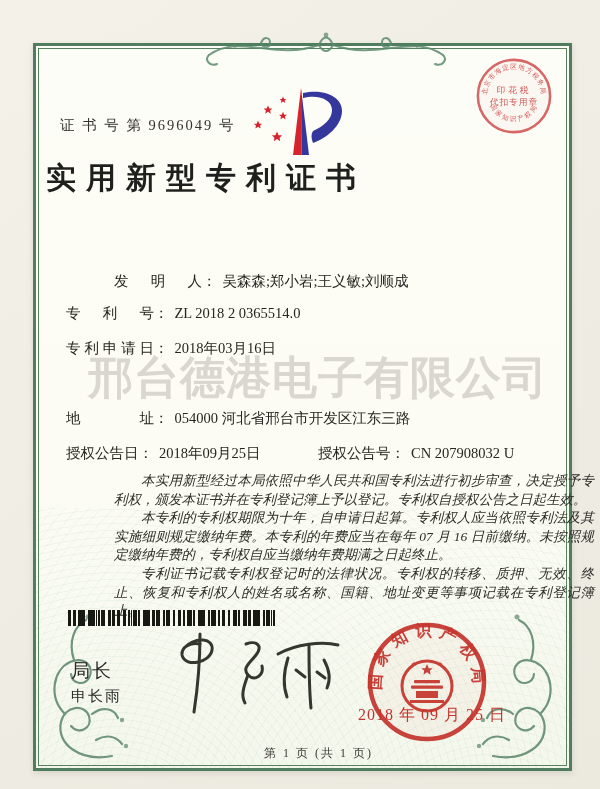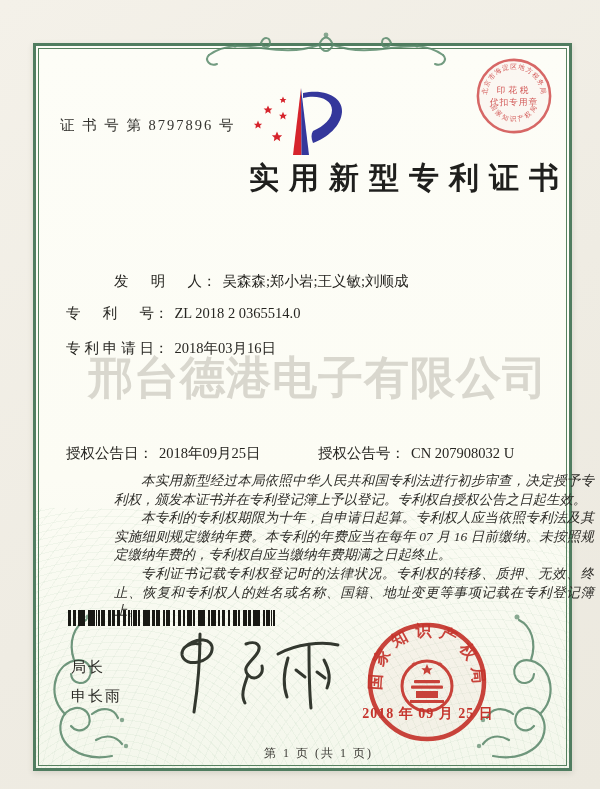--- a/index.html
+++ b/index.html
@@ -20,42 +20,42 @@
   }
   .texture{
     position:absolute;left:0;right:0;bottom:0;height:260px;pointer-events:none;
     background:
       repeating-radial-gradient(circle at 15% 130%, rgba(120,170,130,.10) 0 1px, transparent 1px 7px),
       repeating-radial-gradient(circle at 85% 140%, rgba(120,170,130,.08) 0 1px, transparent 1px 9px);
     opacity:.8;
   }
   .abs{position:absolute;}
   .cert-no{left:24px;top:70px;font-size:14.5px;letter-spacing:2px;color:#33322e;}
-  .title{left:0;top:112px;width:100%;text-align:right;font-size:30px;font-weight:700;
+  .title{left:0;top:112px;width:100%;text-align:left;font-size:30px;font-weight:700;
          letter-spacing:10px;text-indent:10px;color:#1f1f1d;}
   .row{left:30px;font-size:14.5px;color:#262521;white-space:nowrap;z-index:2;}
   .flabel{display:inline-block;width:88px;text-align:justify;text-align-last:justify;vertical-align:top;}
   .colon{display:inline-block;margin:0 6px 0 0;}
   .r1{top:188px;} .r2{top:226px;margin-left:48px;} .r3{top:258px;} .r4{top:293px;} .r5{top:328px;} .r6{top:363px;}
   .grant{top:398px;left:30px;font-size:14.5px;color:#262521;white-space:nowrap;z-index:2;}
   .grant .right-col{position:absolute;left:252px;top:0;white-space:nowrap;}
   .bodytext{left:30px;top:426px;width:480px;z-index:2;margin-left:48px;}
   .bodytext p{margin:0;text-indent:2em;font-size:13.5px;line-height:18.6px;
               text-align:justify;font-style:italic;color:#2e2d29;}
   .barcode{left:32px;top:564px;width:208px;height:16px;z-index:2;
     background-image:
       repeating-linear-gradient(90deg,#191914 0 2px,transparent 2px 5px),
       repeating-linear-gradient(90deg,#191914 0 1px,transparent 1px 7px),
       repeating-linear-gradient(90deg,#191914 0 3px,transparent 3px 11px);
   }
-  .signer-title{left:35px;top:612px;font-size:15px;letter-spacing:2px;color:#2a2925;z-index:2;}
+  .signer-title{left:35px;top:612px;font-size:19px;letter-spacing:2px;color:#2a2925;z-index:2;}
   .signer-name{left:35px;top:641px;font-size:15px;letter-spacing:2px;color:#2a2925;z-index:2;font-family:Liberation Serif, serif;}
   .signature{left:118px;top:580px;z-index:3;}
   .seal{left:325px;top:570px;z-index:3;}
-  .seal-date{left:322px;top:659px;width:140px;text-align:center;font-size:14px;font-weight:700;
+  .seal-date{left:322px;top:659px;width:140px;text-align:center;font-size:16px;font-weight:400;
              color:#c5342c;letter-spacing:1px;z-index:4;white-space:nowrap;}
   .tax-stamp{left:437px;top:9px;opacity:.88;z-index:4;}
   .watermark{left:52px;top:302px;font-size:45px;font-weight:700;letter-spacing:1px;
              color:#bdbab0;opacity:.55;white-space:nowrap;z-index:5;filter:blur(.3px);}
   .footer{left:16px;top:699px;width:100%;text-align:center;font-size:12px;letter-spacing:2px;color:#3c3b36;z-index:2;}
   .flourish-top{left:165px;top:-25px;z-index:1;}
   .flourish-bl{left:4px;top:548px;z-index:1;}
   .flourish-br{left:429px;top:548px;z-index:1;transform:scaleX(-1);}
 </style>
 </head>
@@ -104,21 +104,21 @@
       <path d="M52,120 C62,112 74,114 78,124"></path>
       <path d="M56,146 C66,140 76,142 82,150"></path>
     </g>
     <g fill="#4e7e60" opacity=".65">
       <circle cx="48" cy="23" r="2.5"></circle>
         <circle cx="82" cy="126" r="2.2"></circle>
         <circle cx="86" cy="152" r="2.2"></circle>
     </g>
   </svg>
 
-  <div class="abs cert-no">证 书 号 第 8797896 号</div>
+  <div class="abs cert-no">证 书 号 第 9696049 号</div>
 
   <svg class="abs" style="left:213px;top:39px;z-index:2;" width="100" height="72" viewBox="0 0 100 72">
     <g fill="#d6242c">
       <path transform="translate(34,15) scale(3.6)" d="M0,-1 L0.294,-0.309 L0.951,-0.309 L0.476,0.118 L0.588,0.809 L0,0.382 L-0.588,0.809 L-0.476,0.118 L-0.951,-0.309 L-0.294,-0.309 Z"></path>
       <path transform="translate(19,25) scale(4.6)" d="M0,-1 L0.294,-0.309 L0.951,-0.309 L0.476,0.118 L0.588,0.809 L0,0.382 L-0.588,0.809 L-0.476,0.118 L-0.951,-0.309 L-0.294,-0.309 Z"></path>
       <path transform="translate(34,31) scale(4.2)" d="M0,-1 L0.294,-0.309 L0.951,-0.309 L0.476,0.118 L0.588,0.809 L0,0.382 L-0.588,0.809 L-0.476,0.118 L-0.951,-0.309 L-0.294,-0.309 Z"></path>
       <path transform="translate(9,40) scale(4.4)" d="M0,-1 L0.294,-0.309 L0.951,-0.309 L0.476,0.118 L0.588,0.809 L0,0.382 L-0.588,0.809 L-0.476,0.118 L-0.951,-0.309 L-0.294,-0.309 Z"></path>
       <path transform="translate(28,52) scale(5.4)" d="M0,-1 L0.294,-0.309 L0.951,-0.309 L0.476,0.118 L0.588,0.809 L0,0.382 L-0.588,0.809 L-0.476,0.118 L-0.951,-0.309 L-0.294,-0.309 Z"></path>
       <polygon points="52,3 44,70 52.5,70"></polygon>
     </g>
@@ -131,20 +131,23 @@
   <div class="abs title">实用新型专利证书</div>
 
   <div class="abs row r2">
     <span class="flabel">发明人</span><span class="colon">：</span><span>吴森森;郑小岩;王义敏;刘顺成</span>
   </div>
   <div class="abs row r3">
     <span class="flabel">专利号</span><span class="colon">：</span><span>ZL 2018 2 0365514.0</span>
   </div>
   <div class="abs row r4">
     <span class="flabel">专利申请日</span><span class="colon">：</span><span>2018年03月16日</span>
+  </div>
+  <div class="abs row r6">
+    <span class="flabel">地址</span><span class="colon">：</span><span>054000 河北省邢台市开发区江东三路</span>
   </div>
 
   <div class="abs grant">
     <span>授权公告日</span><span class="colon">：</span><span>2018年09月25日</span>
     <span class="right-col">
       <span>授权公告号</span><span class="colon">：</span><span>CN 207908032 U</span>
     </span>
   </div>
 
   <div class="abs bodytext">

